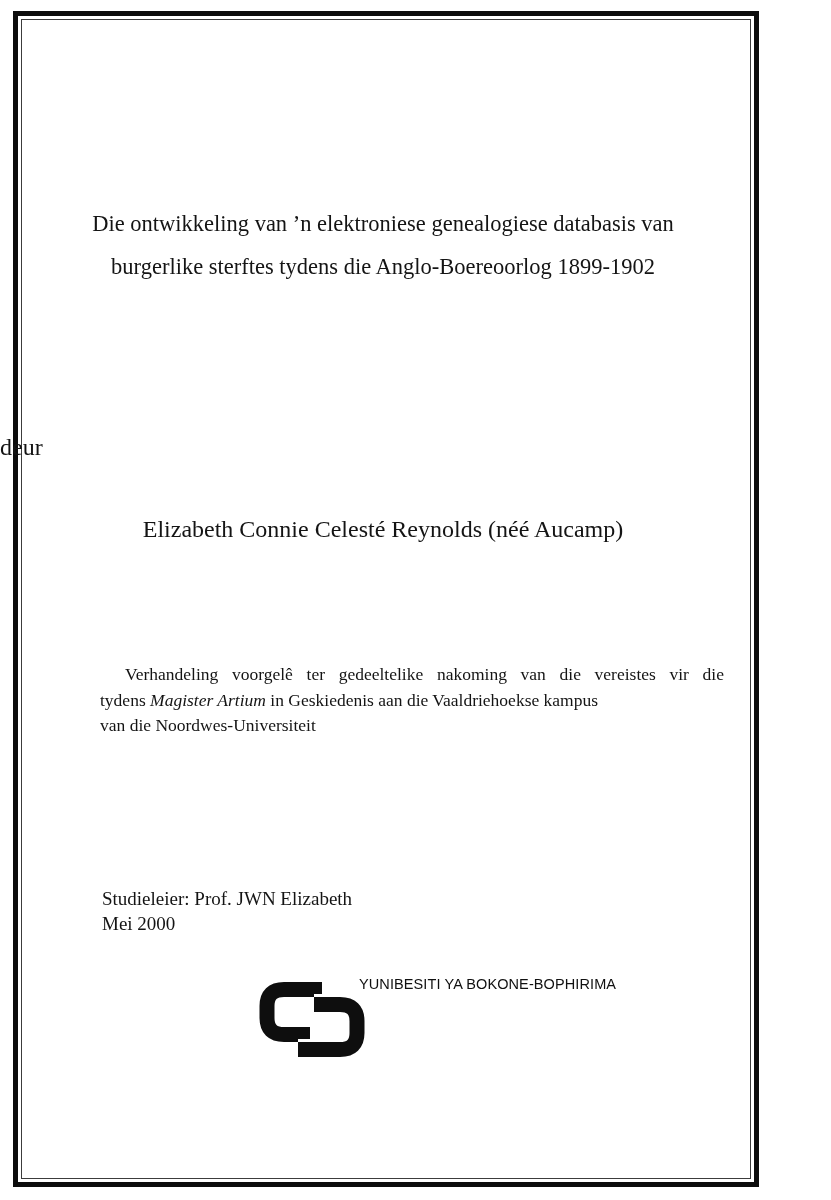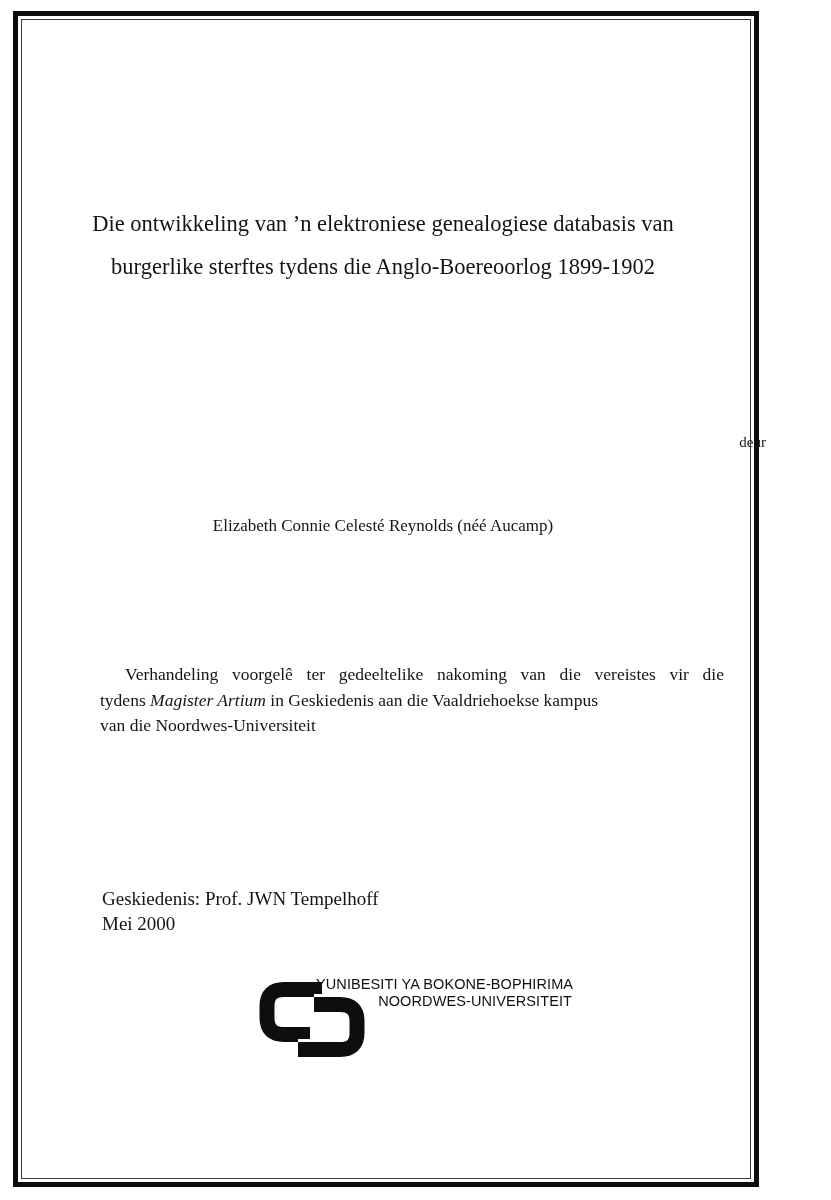--- a/index.html
+++ b/index.html
@@ -28,28 +28,28 @@
     text-align: center;
     font-size: 22.5px;
     line-height: 43px;
     font-weight: 400;
     margin: 0;
   }
   .title span { display: block; }
   .byword {
     position: absolute;
     top: 434px; left: 0; right: 8px;
-    text-align: right;
-    font-size: 15px;
+    text-align: left;
+    font-size: 24px;
   }
   .author {
     position: absolute;
     top: 516px; left: 0; right: 8px;
     text-align: center;
-    font-size: 17px;
+    font-size: 24px;
   }
   .statement {
     position: absolute;
     top: 662px; left: 100px; width: 624px;
     font-size: 17.5px;
     line-height: 25.5px;
   }
   .statement .justified {
     text-align: justify;
     text-align-last: justify;
@@ -75,21 +75,21 @@
     position: absolute;
     left: 60px; top: 2px; width: 256px;
     text-align: right;
     font-family: "Liberation Sans", "DejaVu Sans", sans-serif;
     font-size: 14.5px;
     line-height: 16.5px;
     letter-spacing: 0.1px;
     color: #101010;
     white-space: nowrap;
   }
-  .logo-text div { display: block; }
+  .logo-text div { display: block; margin-left: 43px; }
 </style>
 </head>
 <body>
 
 <div class="page">
 
   <div class="frame-outer"></div>
   <div class="frame-inner"></div>
 
   <h1 class="title">
@@ -101,29 +101,28 @@
 
   <div class="author">Elizabeth Connie Celesté Reynolds (néé Aucamp)</div>
 
   <div class="statement">
     <div class="justified">Verhandeling voorgelê ter gedeeltelike nakoming van die vereistes vir die</div>
     <div><span>tydens </span><span class="italic">Magister Artium</span><span> in Geskiedenis aan die Vaaldriehoekse kampus</span></div>
     <div>van die Noordwes-Universiteit</div>
   </div>
 
   <div class="imprint">
-    <div>Geskiedenis: Prof. JWN Tempelhoff</div>
+    <div>Studieleier: Prof. JWN Elizabeth</div>
     <div>Mei 2000</div>
   </div>
 
   <div class="logo">
     <svg class="logo-mark" width="108" height="77" viewBox="0 0 108 77" aria-hidden="true">
       <path d="M64 8.5 H26 Q9 8.5 9 25 V37 Q9 53.5 26 53.5 H52" fill="none" stroke="#0e0e0e" stroke-width="15"></path>
       <path d="M40 68.5 H82 Q99 68.5 99 52 V40 Q99 23.5 82 23.5 H56" fill="none" stroke="#ffffff" stroke-width="21"></path>
       <path d="M40 68.5 H82 Q99 68.5 99 52 V40 Q99 23.5 82 23.5 H56" fill="none" stroke="#0e0e0e" stroke-width="15"></path>
     </svg>
     <div class="logo-text">
       <div>YUNIBESITI YA BOKONE-BOPHIRIMA</div>
-      <div>NOORDWES-UNIVERSITEIT</div>
     </div>
   </div>
 
 </div>
 
 </body></html>

